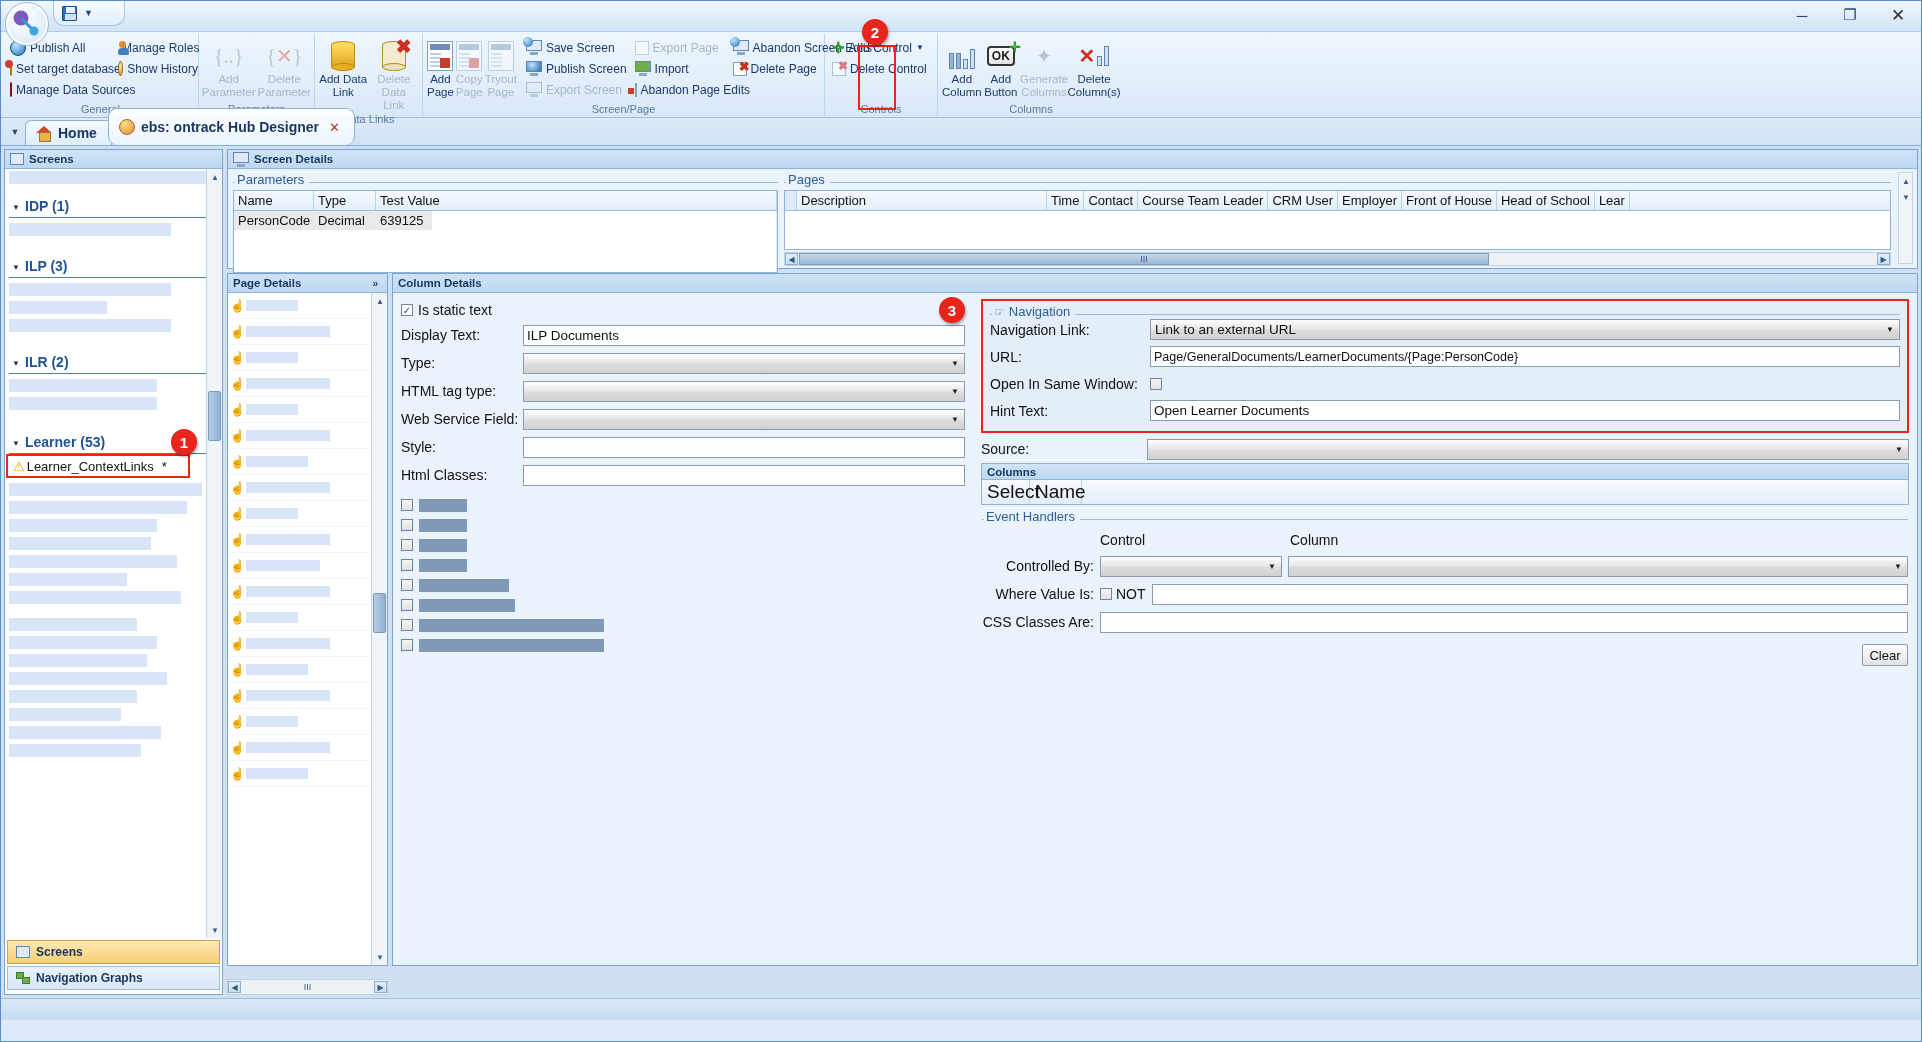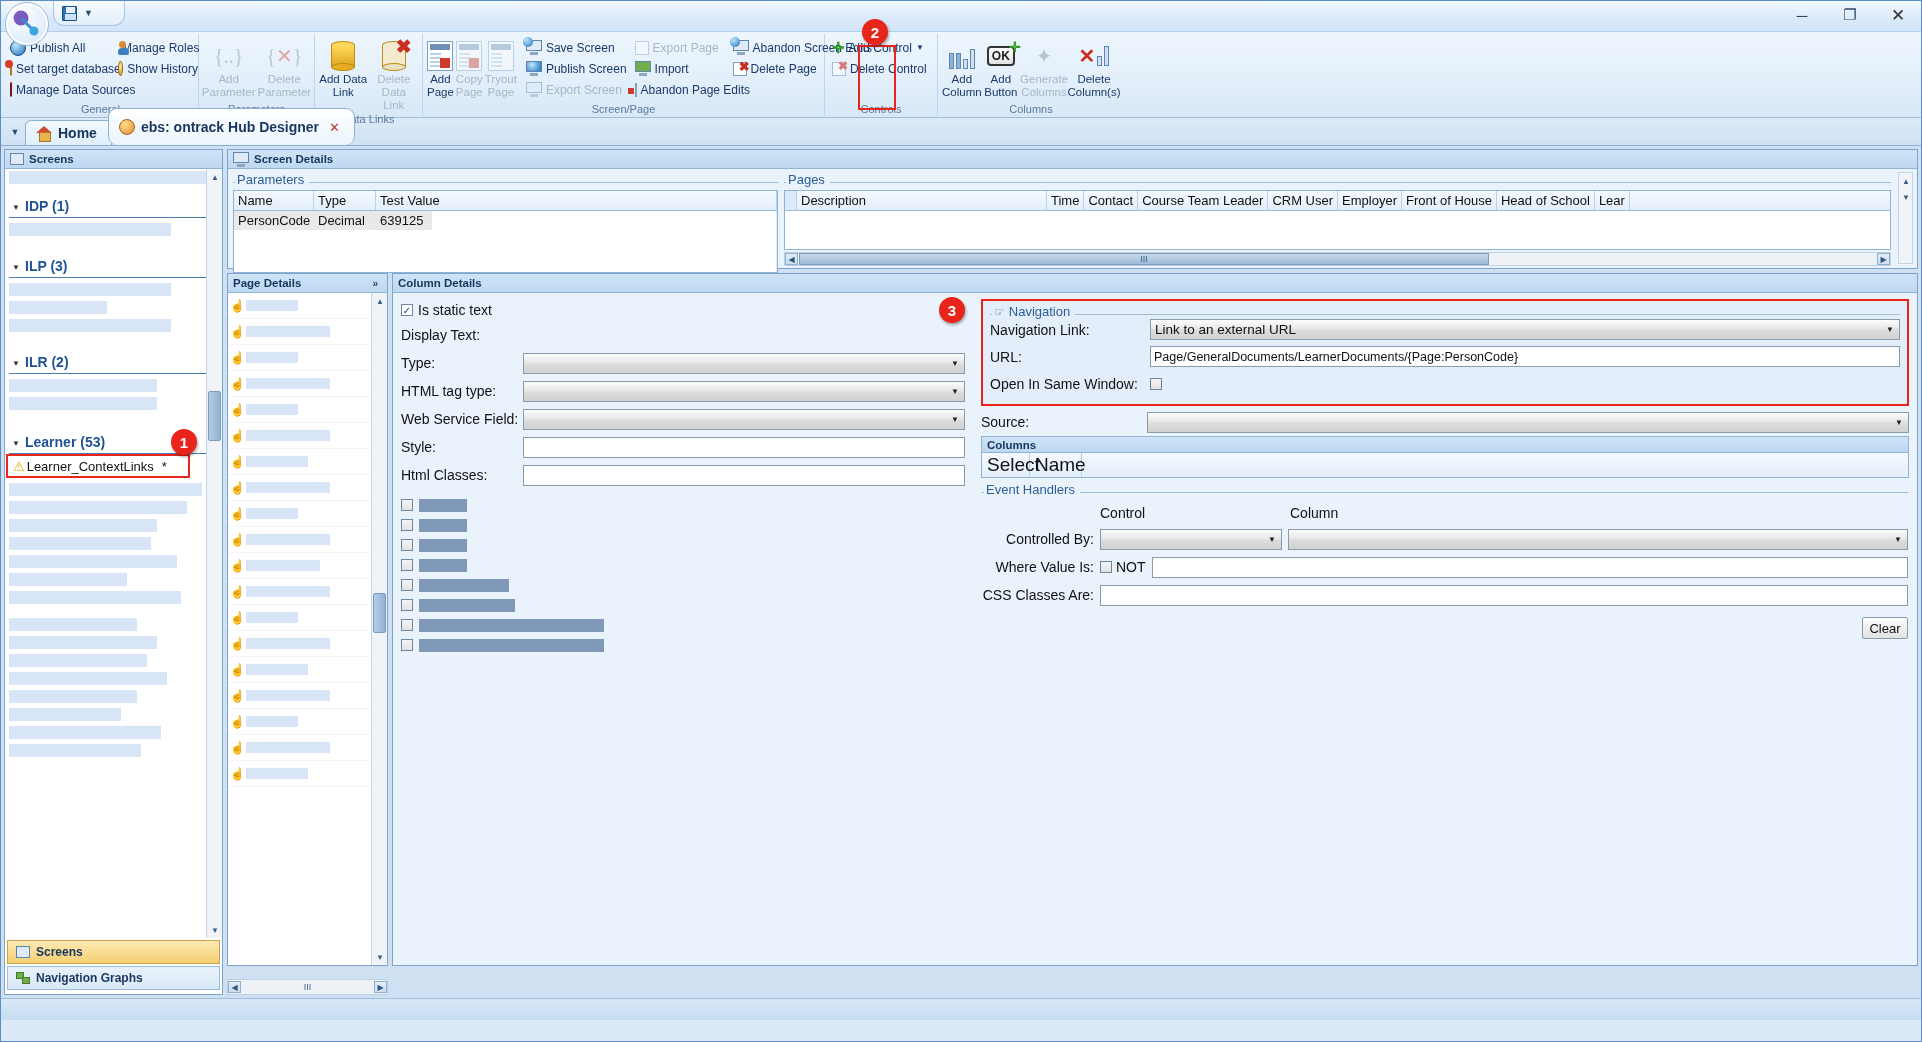--- a/index.html
+++ b/index.html
@@ -949,20 +949,21 @@
       <div class="cd-body">
 
         <div class="cd-left">
           <div class="static-row">
             <span class="chk">✓</span>
             <span>Is static text</span>
           </div>
 
           <div class="frow">
             <span class="flabel" style="width:122px">Display Text:</span>
+            <span class="finput">ILP Documents</span>
           </div>
           <div class="frow">
             <span class="flabel" style="width:122px">Type:</span>
             <span class="fcombo">
                 <span></span>
                 <span class="arr">▼</span>
               </span>
           </div>
           <div class="frow">
             <span class="flabel" style="width:122px">HTML tag type:</span>
@@ -1043,20 +1044,24 @@
                   </span>
               </div>
               <div class="frow" style="height:27px">
                 <span class="flabel" style="width:160px">URL:</span>
                 <span class="finput" style="font-size:12.5px">Page/GeneralDocuments/LearnerDocuments/{Page:PersonCode}</span>
               </div>
               <div class="frow" style="height:27px">
                 <span class="flabel" style="width:160px">Open In Same Window:</span>
                 <span class="chk off"></span>
                 <span style="flex:1"></span>
+              </div>
+              <div class="frow" style="height:27px">
+                <span class="flabel" style="width:160px">Hint Text:</span>
+                <span class="finput">Open Learner Documents</span>
               </div>
             </div>
           </div>
 
           <div class="frow" style="height:28px;margin-top:2px">
             <span class="flabel" style="width:166px">Source:</span>
             <span class="fcombo">
                 <span></span>
                 <span class="arr">▼</span>
               </span>

